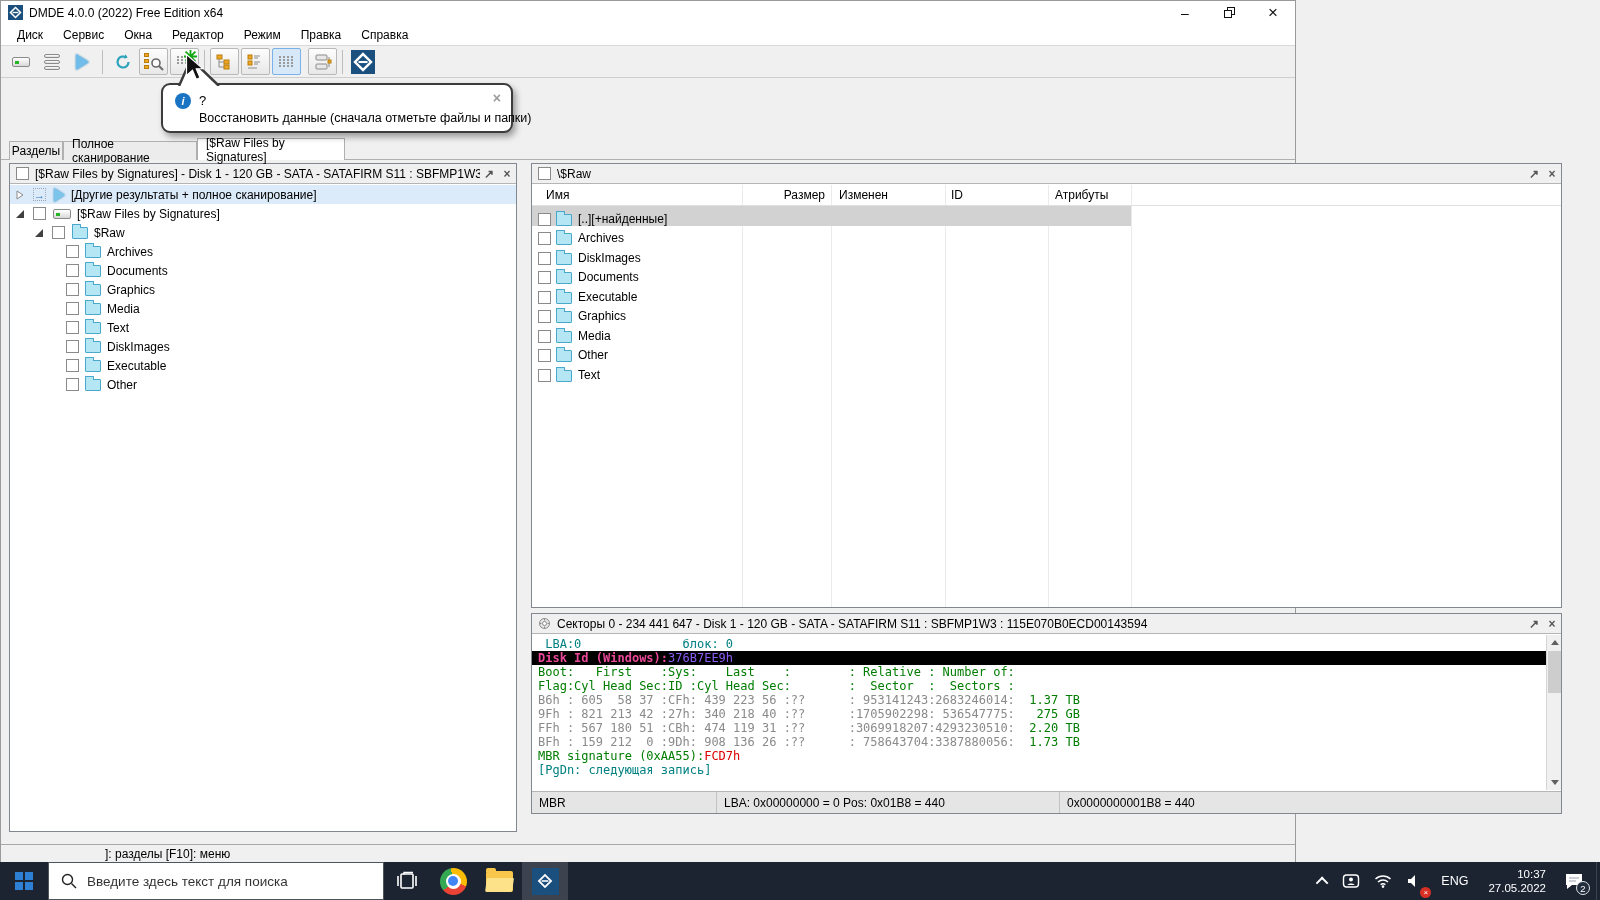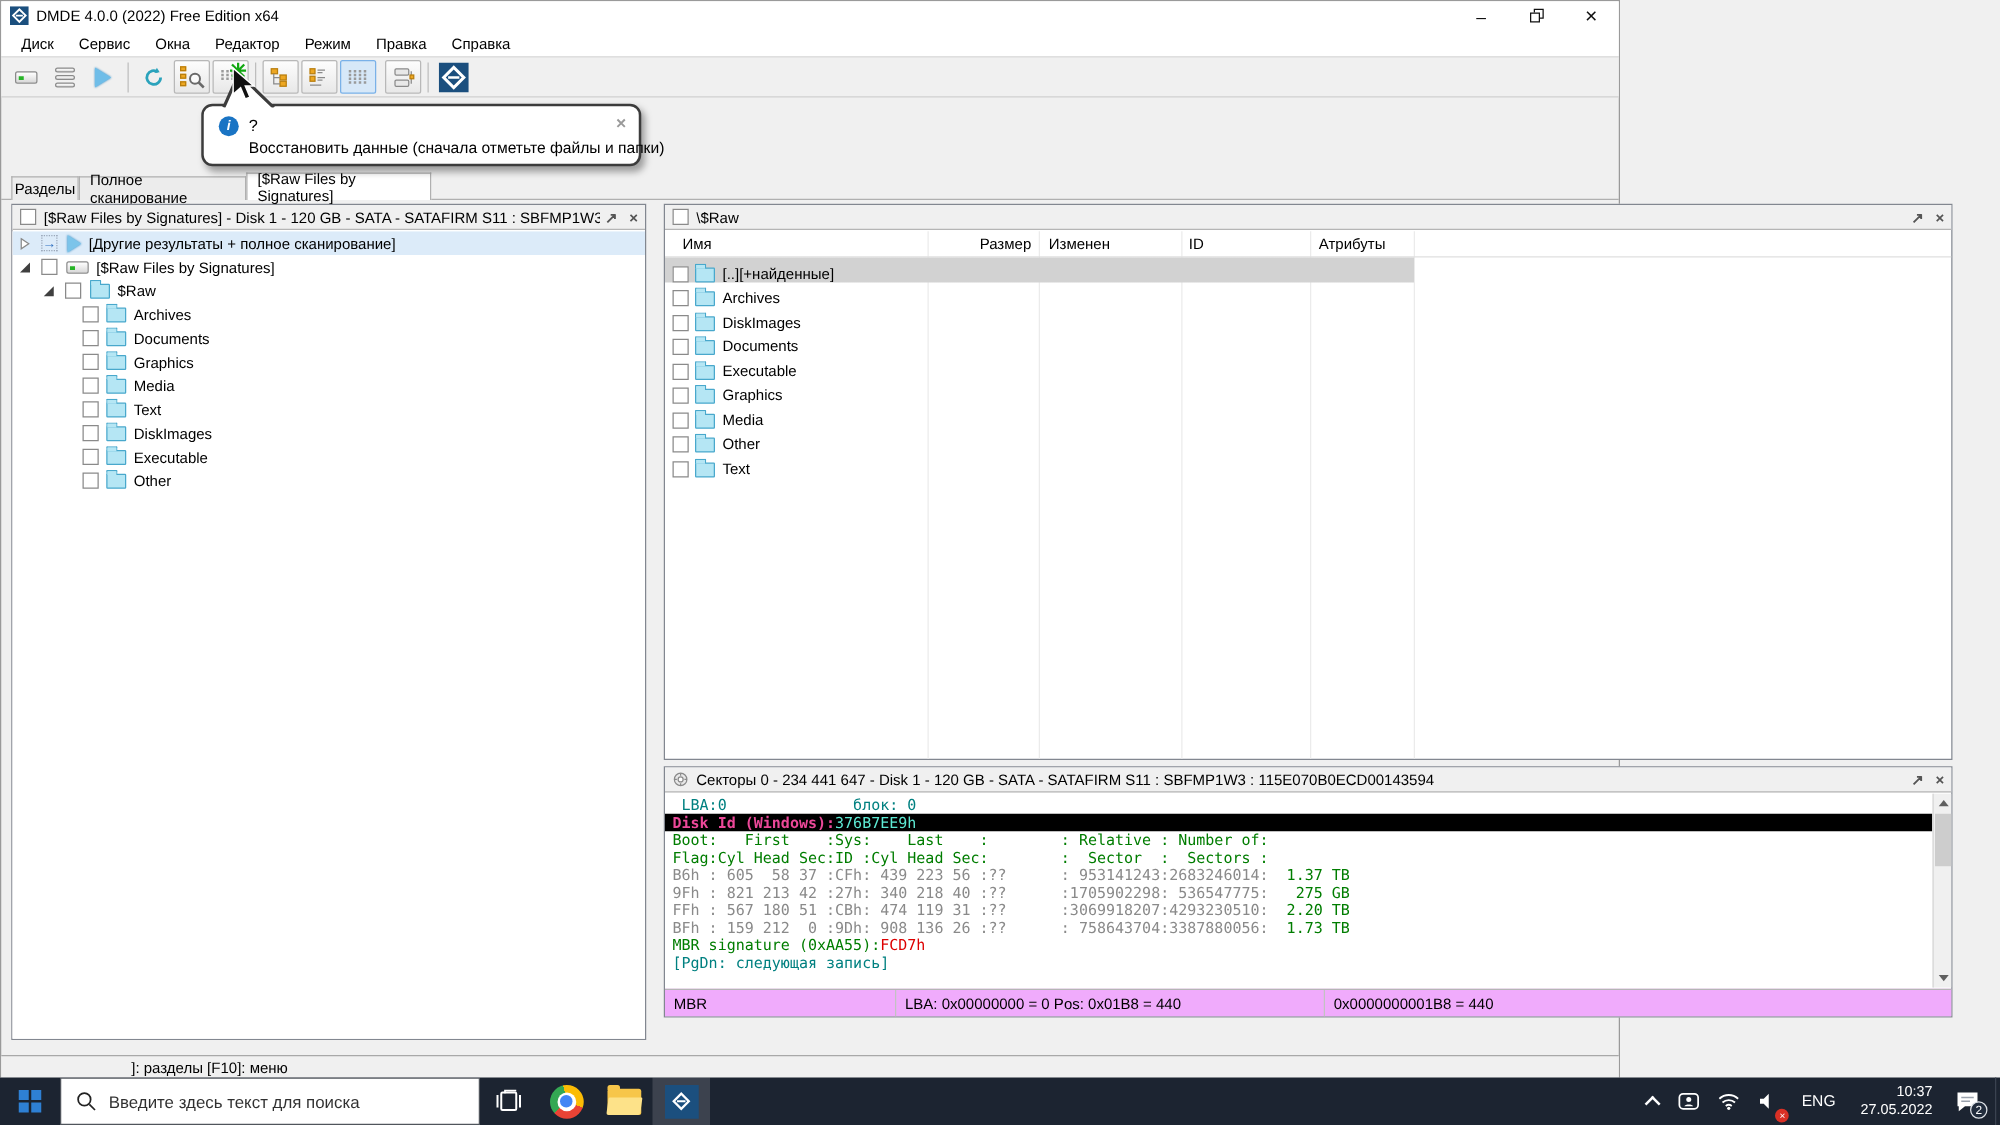--- a/index.html
+++ b/index.html
@@ -77,27 +77,27 @@
   .frow { height:19.5px; display:flex; align-items:flex-end; padding-left:6px; position:relative; }
   .frow.sel { background:linear-gradient(to right,#d2d2d2 0 599px, transparent 599px); }
   .frow .lbl { margin-left:6px; white-space:nowrap; }
   .frow .cb { margin-right:5px; }
 
   
   #hexview { position:absolute; left:0; top:21px; right:15px; bottom:23px; background:#fff; overflow:hidden; padding:2px 0 0 6px; }
   .hx { font-family:"DejaVu Sans Mono", monospace; font-size:12px; line-height:14px; white-space:pre; }
   .c-teal { color:#008080; } .c-green { color:#007d00; } .c-gray { color:#8a8a8a; } .c-red { color:#dd0000; }
   #diskid { background:#000; margin-left:-6px; padding-left:6px; margin-right:0; }
-  #diskid .l { color:#ec4899;font-weight:bold; } #diskid .v { color:#5eead4; }
+  #diskid .l { color:#ec4899;font-weight:bold; } #diskid .v { color:#8b5cf6; }
   #hscroll { position:absolute; right:0; top:21px; width:15px; bottom:23px; background:#f0f0f0; border-left:1px solid #d5d5d5; }
   .sarr { position:absolute; left:0; width:15px; height:15px; display:flex; align-items:center; justify-content:center; }
   .sarr i { width:0; height:0; border-left:4px solid transparent; border-right:4px solid transparent; }
   .sarr.up i { border-bottom:5px solid #606060; } .sarr.dn i { border-top:5px solid #606060; }
   .sthumb { position:absolute; left:1px; top:16px; width:13px; height:42px; background:#cdcdcd; }
-  #sstatus { position:absolute; left:0; bottom:0; width:100%; height:22px; background:#f0abfc; border-top:1px solid #b5b5b5; display:flex; align-items:center; font-size:12px; }
+  #sstatus { position:absolute; left:0; bottom:0; width:100%; height:22px; background:#e5e5e5; border-top:1px solid #b5b5b5; display:flex; align-items:center; font-size:12px; }
   #sstatus .seg { height:100%; display:flex; align-items:center; padding-left:7px; border-right:1px solid #c2c2c2; }
 
   
   #appstatus { position:absolute; left:0; top:843px; width:100%; height:19px; background:#f0f0f0; border-top:1px solid #a8a8a8; display:flex; align-items:center; }
   #appstatus .txt { margin-left:104px; }
   #start-tip { position:absolute; left:8px; top:-2px; height:21px; background:#fff; border:1px solid #444; padding:2px 8px 0 8px; font-size:12.5px;margin-top:40px; }
 
   
   #taskbar { position:absolute; left:0; top:862px; width:1600px; height:38px; background:#1c2431; display:flex; align-items:stretch; }
   .tb-item { display:flex; align-items:center; justify-content:center; }

